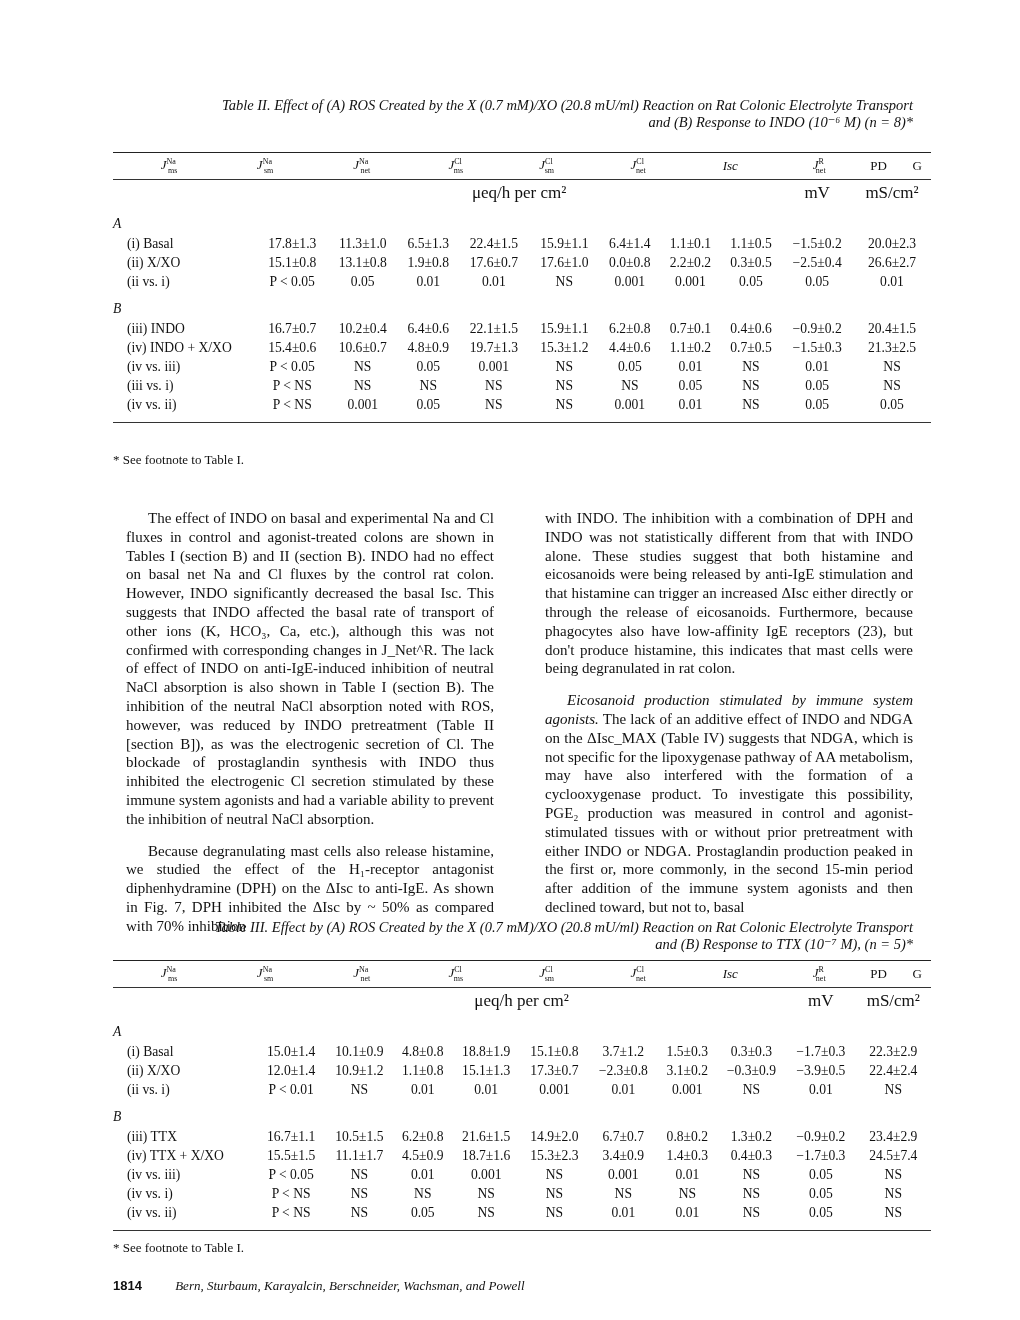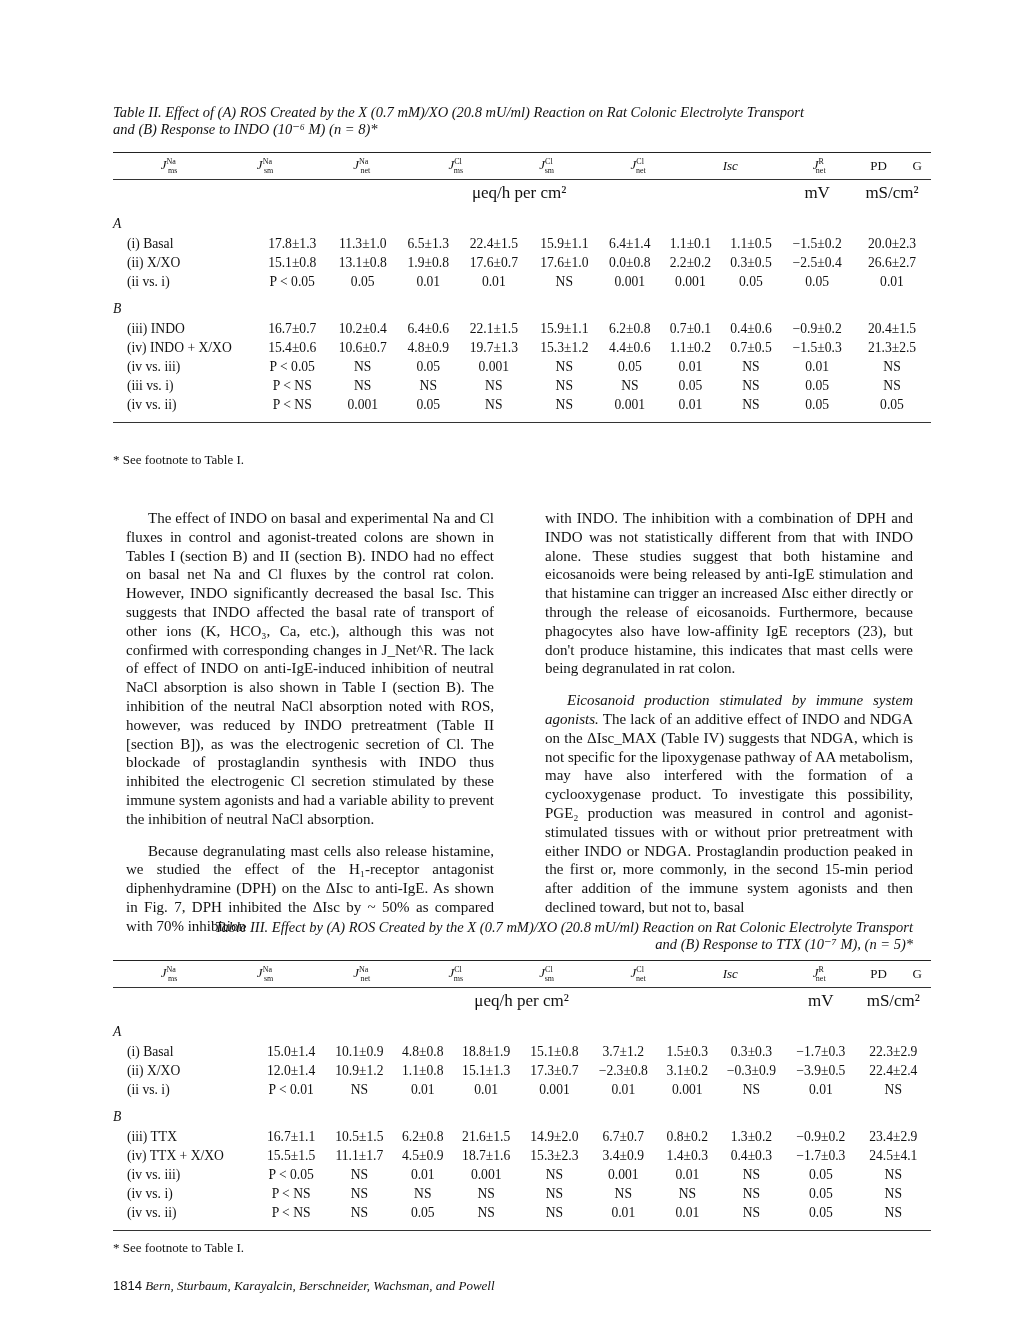--- a/index.html
+++ b/index.html
@@ -24,27 +24,27 @@
   td.sec-lbl { padding-left: 0; font-style: italic; }
   td.num { text-align: center; }
   .J { font-style: italic; margin-left: 16px; }
   .J sup, .J sub { font-size: 8px; font-style: normal; }
   .it { font-style: italic; }
   .footnote { position: absolute; left: 113px; font-size: 13px; }
   .col { position: absolute; width: 394px; font-size: 15px; line-height: 18.8px; text-align: justify; }
   .col p { margin: 13px; text-indent: 22px; }
   .col p.noindent { text-indent: 0; }
   .pagefoot { position: absolute; left: 113px; top: 1278px; font-size: 13px; }
-  .pagefoot .pnum { font-family: "Liberation Sans", sans-serif; font-weight: normal; }
+  .pagefoot .pnum { font-family: "Liberation Sans", sans-serif; font-weight: bold; margin-right: 30px; }
   .pagefoot .auth { font-style: italic; }
 </style>
 </head>
 <body>
 
-<div class="caption" style="top:104px;">
+<div class="caption" style="top:97px;text-align:right;">
   <div>Table II. Effect of (A) ROS Created by the X (0.7 mM)/XO (20.8 mU/ml) Reaction on Rat Colonic Electrolyte Transport</div>
   <div>and (B) Response to INDO (10⁻⁶ M) (n = 8)*</div>
 </div>
 <div class="tbl" id="t2" style="top:152px;">
     <div class="rule-thick"></div>
     <table>
       <tbody>
         <tr>
           <th></th>
           <th><span class="J"><span>J</span><sup>Na</sup><sub style="margin-left:-8px">ms</sub></span></th>
@@ -291,21 +291,21 @@
           <td class="lbl" style="padding-left:14px">(iv) TTX + X/XO</td>
           <td class="num">15.5±1.5</td>
           <td class="num">11.1±1.7</td>
           <td class="num">4.5±0.9</td>
           <td class="num">18.7±1.6</td>
           <td class="num">15.3±2.3</td>
           <td class="num">3.4±0.9</td>
           <td class="num">1.4±0.3</td>
           <td class="num">0.4±0.3</td>
           <td class="num">−1.7±0.3</td>
-          <td class="num">24.5±4.1</td>
+          <td class="num">24.5±7.4</td>
         </tr>
         <tr class="row">
           <td class="lbl" style="padding-left:14px">(iv vs. iii)</td>
           <td class="num">P &lt; 0.05</td>
           <td class="num">NS</td>
           <td class="num">0.01</td>
           <td class="num">0.001</td>
           <td class="num">NS</td>
           <td class="num">0.001</td>
           <td class="num">0.01</td>

